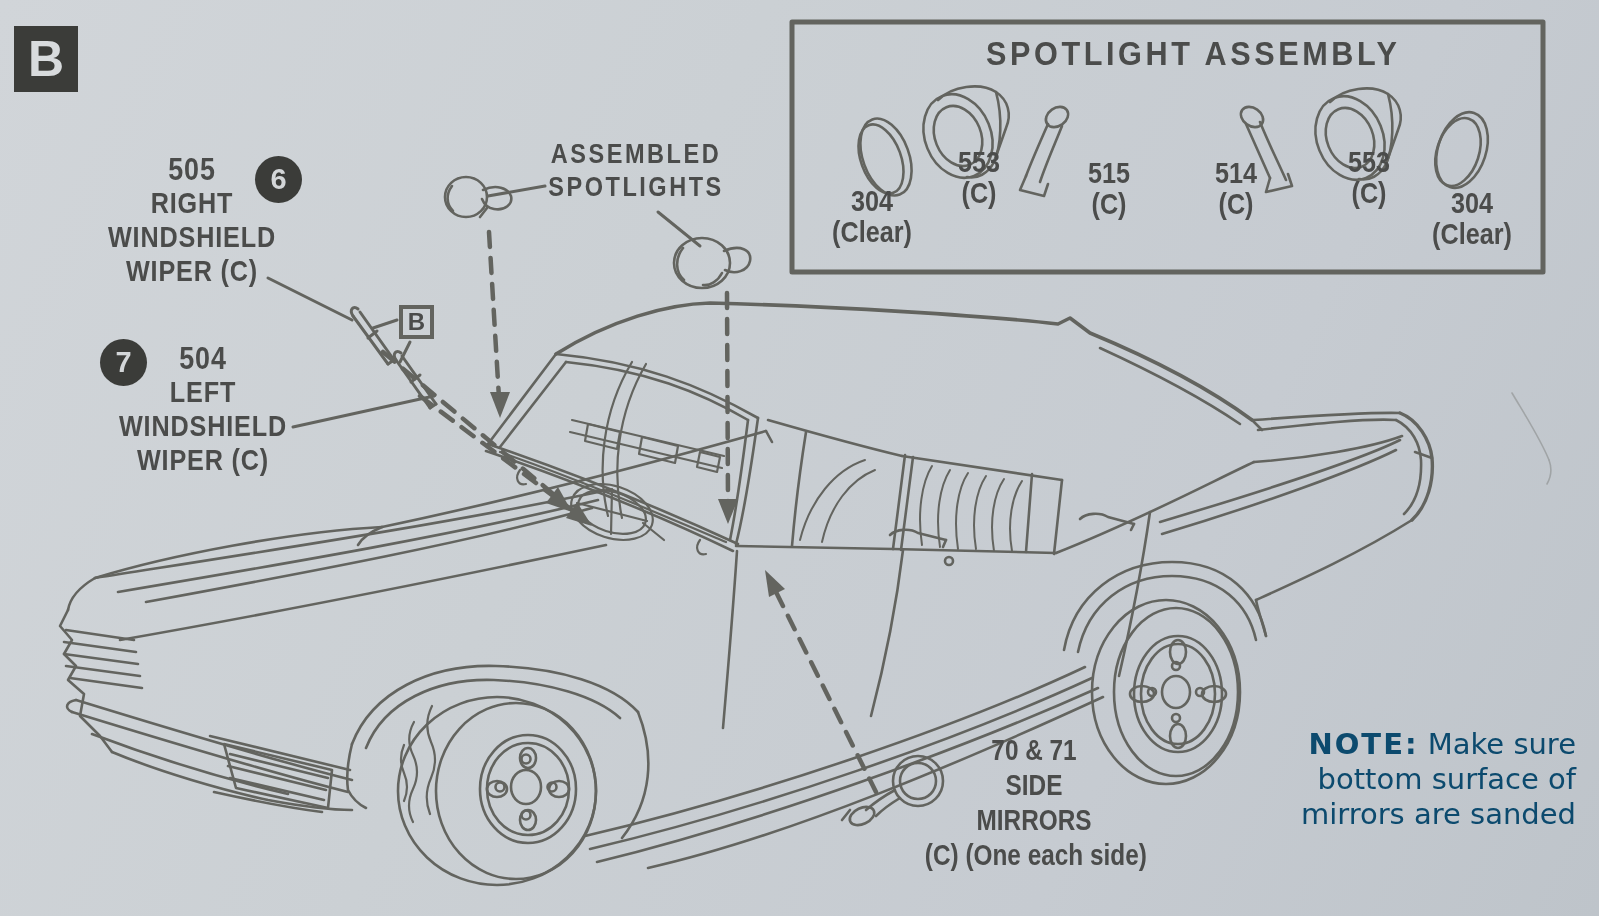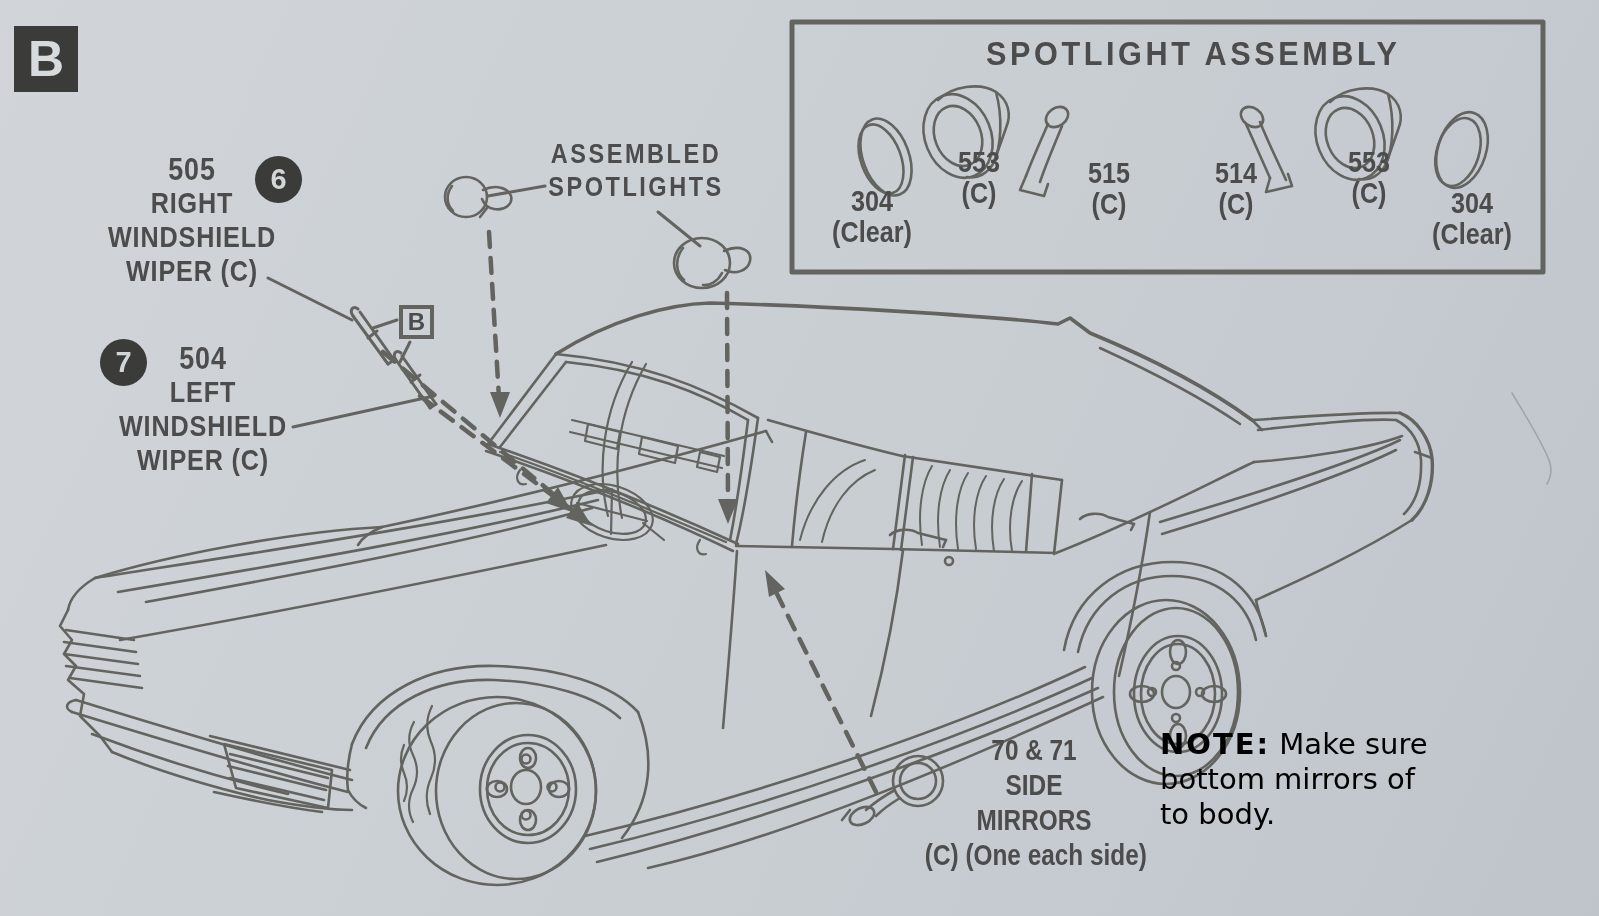--- a/index.html
+++ b/index.html
@@ -28,23 +28,23 @@
     position:absolute;width:47px;height:47px;border-radius:50%;
     background:var(--badge);color:#d3d6d8;font-weight:bold;font-size:29px;
     display:flex;align-items:center;justify-content:center;
   }
   .mini-badge{
     position:absolute;left:399px;top:305px;width:27px;height:26px;
     border:4px solid var(--ink);color:var(--text);background:transparent;
     font-weight:bold;font-size:24px;display:flex;align-items:center;justify-content:center;
   }
   .note{
-    position:absolute;left:1160px;top:727px;width:380px;
-    font-family:"DejaVu Sans",sans-serif;color:#000000;
-    font-size:29px;line-height:35px;font-weight:500;text-align:left;
+    position:absolute;left:1196px;top:727px;width:380px;
+    font-family:"DejaVu Sans",sans-serif;color:#0c4a6e;
+    font-size:29px;line-height:35px;font-weight:500;text-align:right;
   }
   .note b{font-weight:bold;letter-spacing:2px;}
   .mirrors{line-height:35px;font-size:29px;}
 </style>
 </head>
 <body>
 
 <svg class="art" viewBox="0 0 1599 916">
   <g style="stroke:var(--ink)" fill="none" stroke-width="2.6" stroke-linecap="round" stroke-linejoin="round">
 
@@ -370,15 +370,15 @@
 
 <div class="lbl mirrors" style="left:904px;top:733px;width:260px;">
   <div>70 &amp; 71</div>
   <div>SIDE</div>
   <div>MIRRORS</div>
   <div>(C) (One each side)</div>
 </div>
 
 <div class="note">
   <div><b>NOTE:</b> <span>Make sure</span></div>
-  <div>bottom mirrors of</div>
-  <div>to body.</div>
+  <div>bottom surface of</div>
+  <div>mirrors are sanded</div>
 </div>
 
 </body></html>

